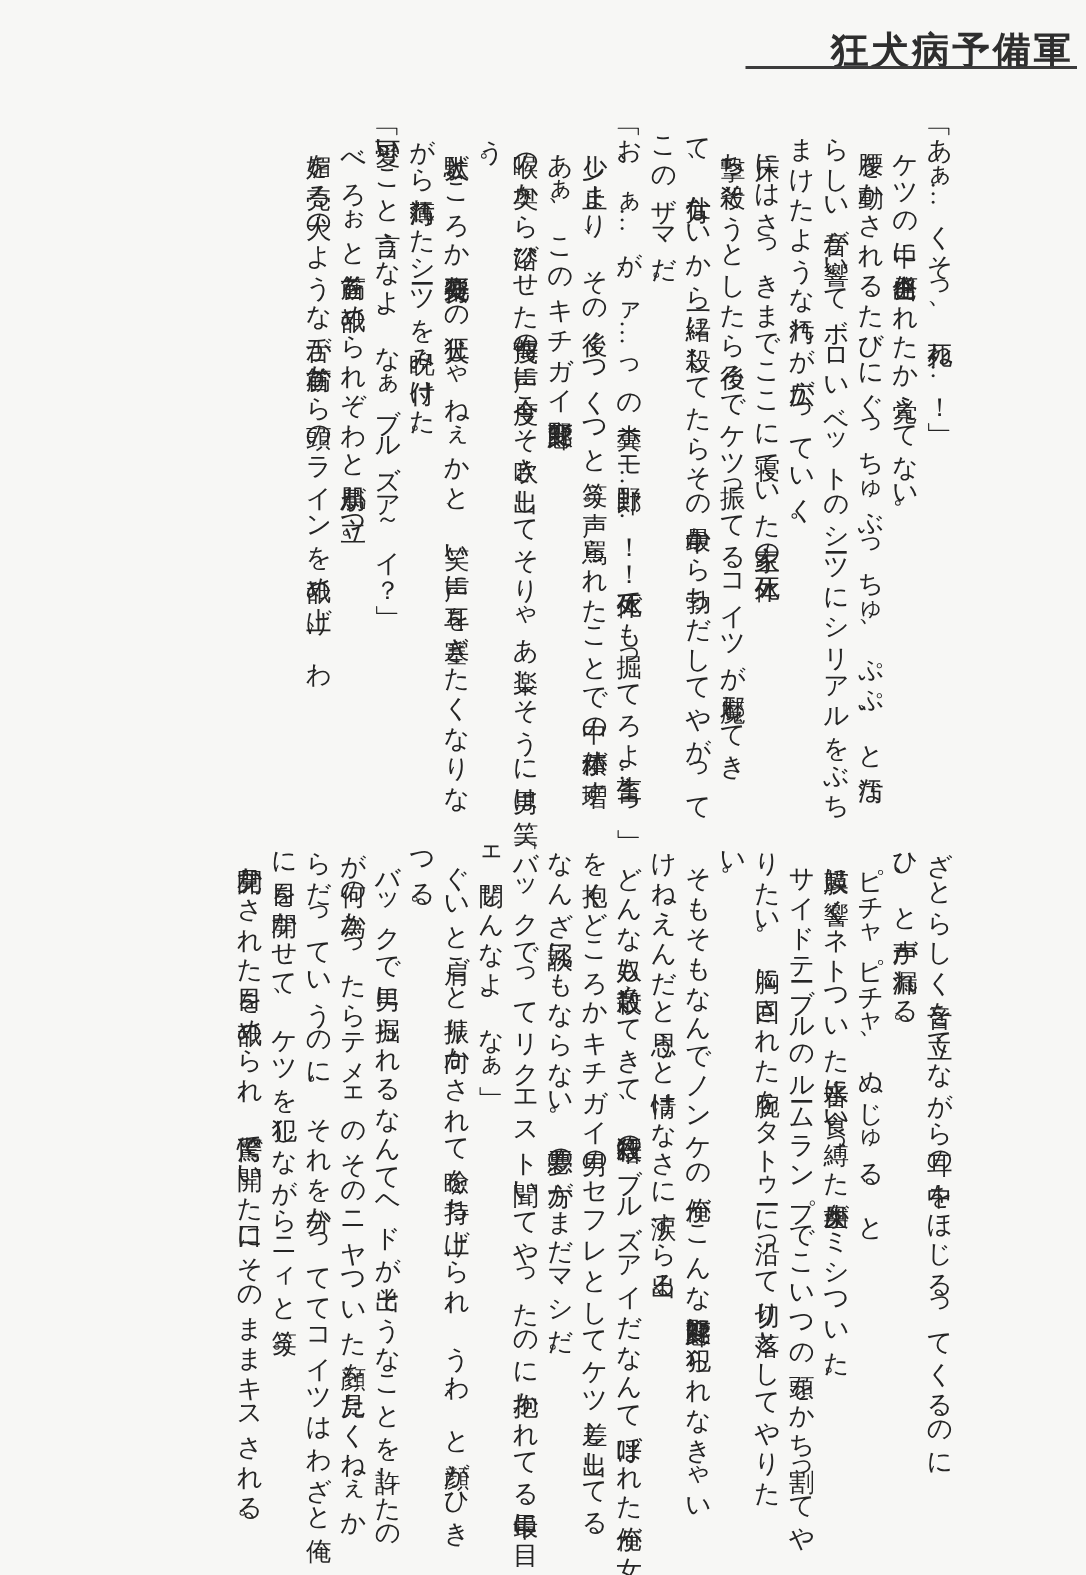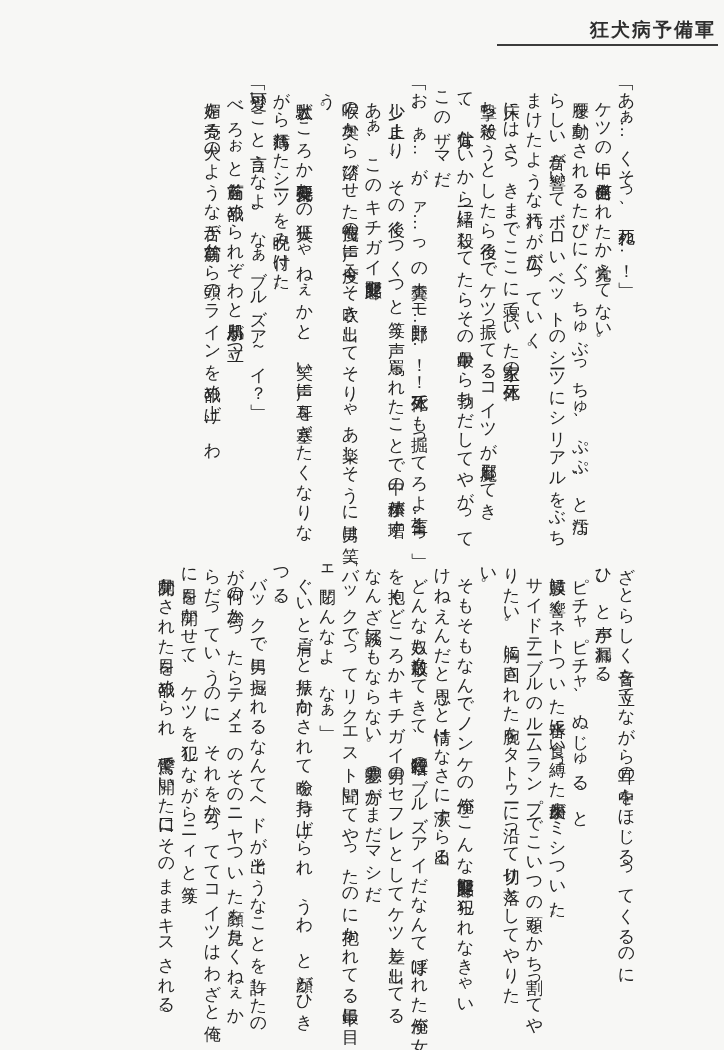--- a/index.html
+++ b/index.html
@@ -16,21 +16,21 @@
   }
   .page {
     position: absolute;
     inset: 0;
   }
   
   .header-title {
     position: absolute;
     top: 17px;
     right: 8px;
-    font-size: 19px;
+    font-size: 25px;
     font-weight: 600;
     letter-spacing: 2px;
     color: #2e2e2e;
     white-space: nowrap;
   }
   .header-rule {
     position: absolute;
     top: 44px;
     left: 497px;
     right: 6px;

